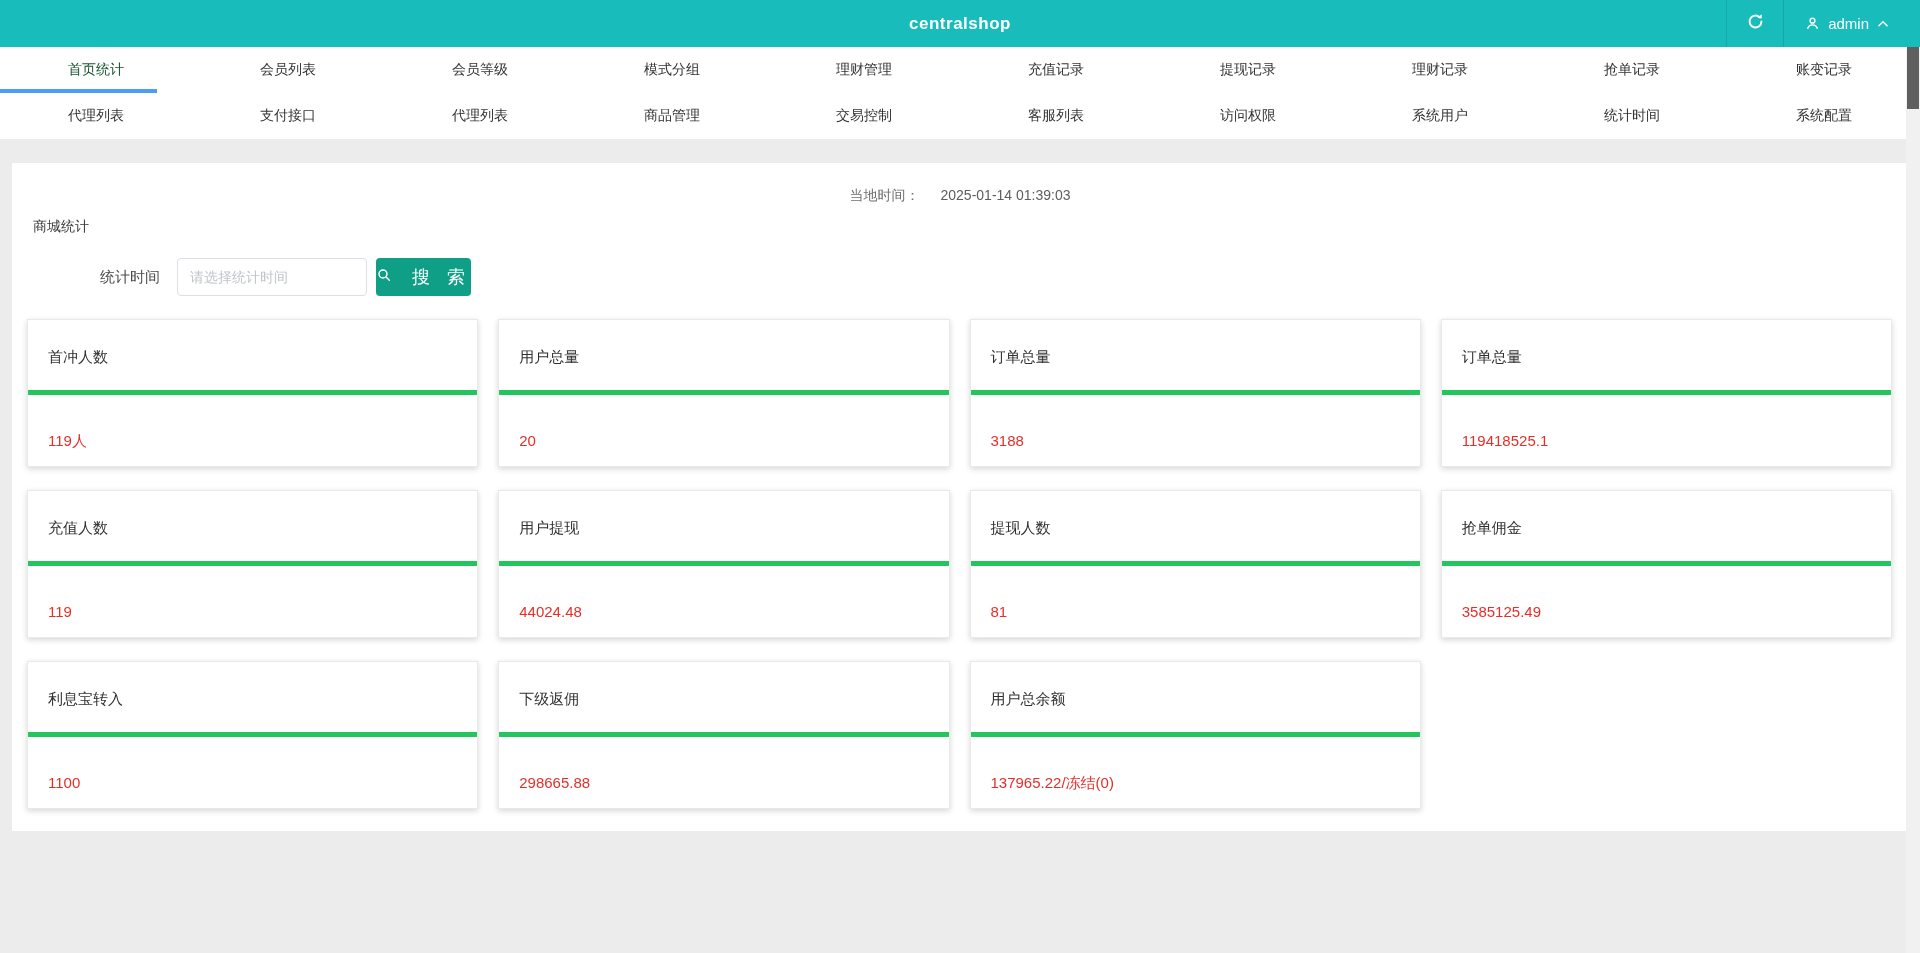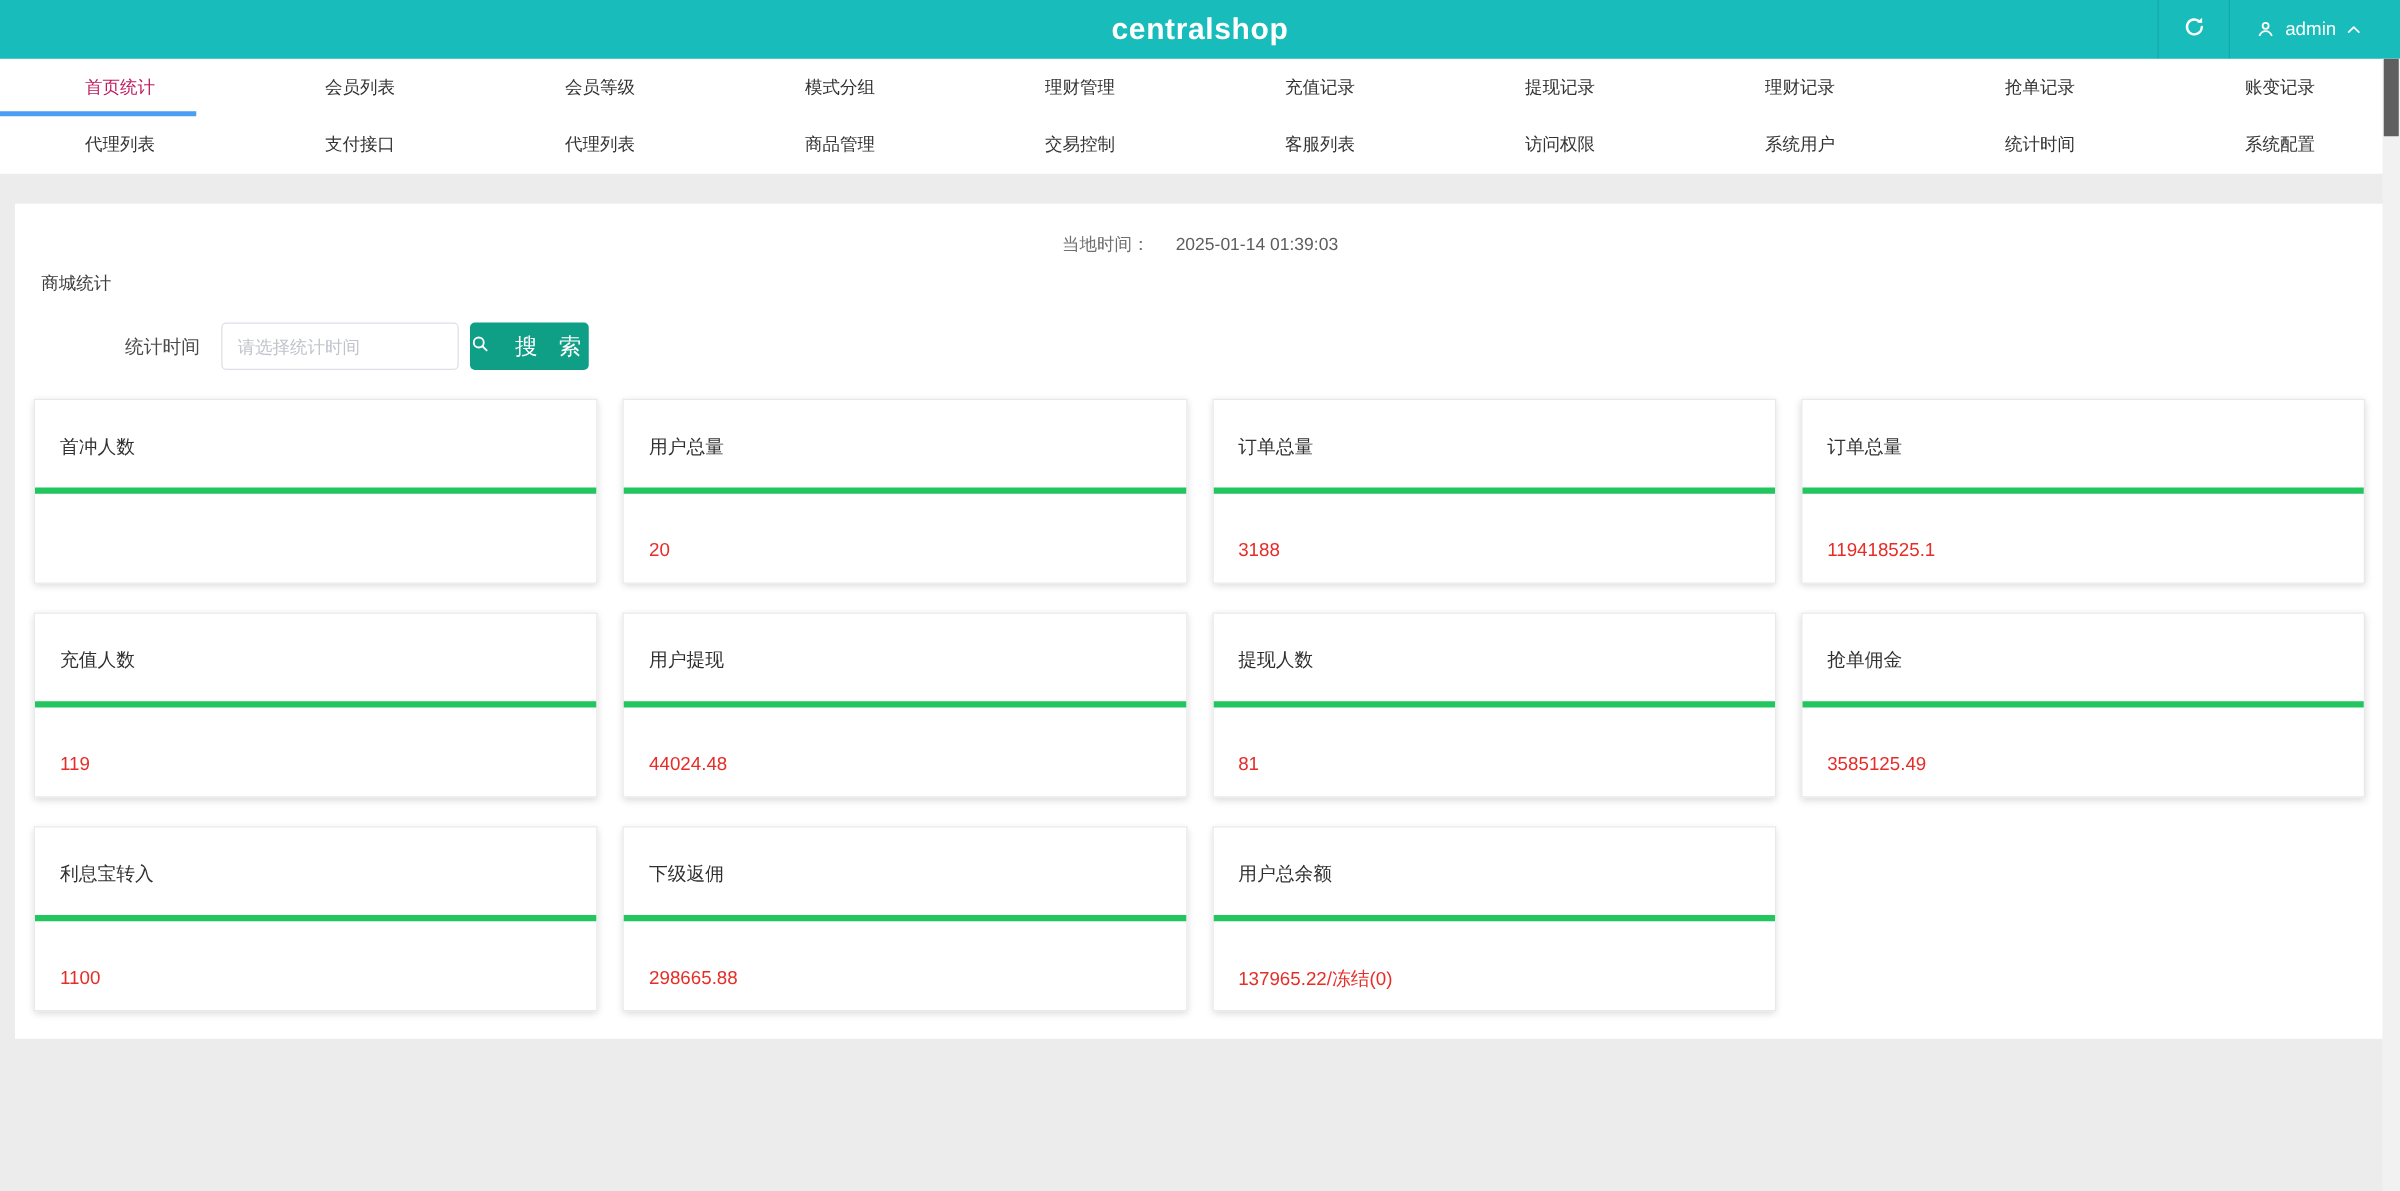--- a/index.html
+++ b/index.html
@@ -9,21 +9,21 @@
     background:#ececec;
     position:relative;
   }
 
   
   .header {
     height:47px; background:#18bcba; color:#fff;
     display:flex; align-items:center; justify-content:center;
     position:relative; z-index:5;
   }
-  .header-title { font-size:24px; font-weight:700; letter-spacing:.5px; }
+  .header-title { font-size:17px; font-weight:700; letter-spacing:.5px; }
   .header-right {
     position:absolute; right:14px; top:0; height:47px;
     display:flex; align-items:center;
   }
   .header-divider { width:1px; height:47px; background:rgba(0,0,0,.10); }
   .icon-btn {
     width:56px; height:47px; display:flex; align-items:center; justify-content:center;
     cursor:pointer;
   }
   .user-box {
@@ -34,21 +34,21 @@
 
   
   .nav { background:#fff; }
   .nav-row {
     display:grid; grid-template-columns:repeat(10,1fr); height:46px;
   }
   .nav-tab {
     position:relative; display:flex; align-items:center; justify-content:center;
     font-size:14px; color:#333; cursor:pointer; text-decoration:none;
   }
-  .nav-tab.active { color:#be185d; }
+  .nav-tab.active { color:#14532d; }
   .nav-tab .underline {
     position:absolute; left:0; bottom:0; height:4px; width:82%;
     background:#4a9ff5;
   }
 
   
   .panel {
     margin:24px 12px 0 12px; background:#fff; height:668px;
     padding-top:24px; position:relative;
   }
@@ -226,20 +226,21 @@
           <line x1="15" y1="15" x2="20" y2="20"></line>
         </svg>
       </span>
       <span>搜 索</span>
     </button>
   </div>
 
   <div class="cards">
     <div class="stat-card">
       <div class="stat-title">首冲人数</div>
+      <div class="stat-value">119人</div>
     </div>
     <div class="stat-card">
       <div class="stat-title">用户总量</div>
       <div class="stat-value">20</div>
     </div>
     <div class="stat-card">
       <div class="stat-title">订单总量</div>
       <div class="stat-value">3188</div>
     </div>
     <div class="stat-card">

